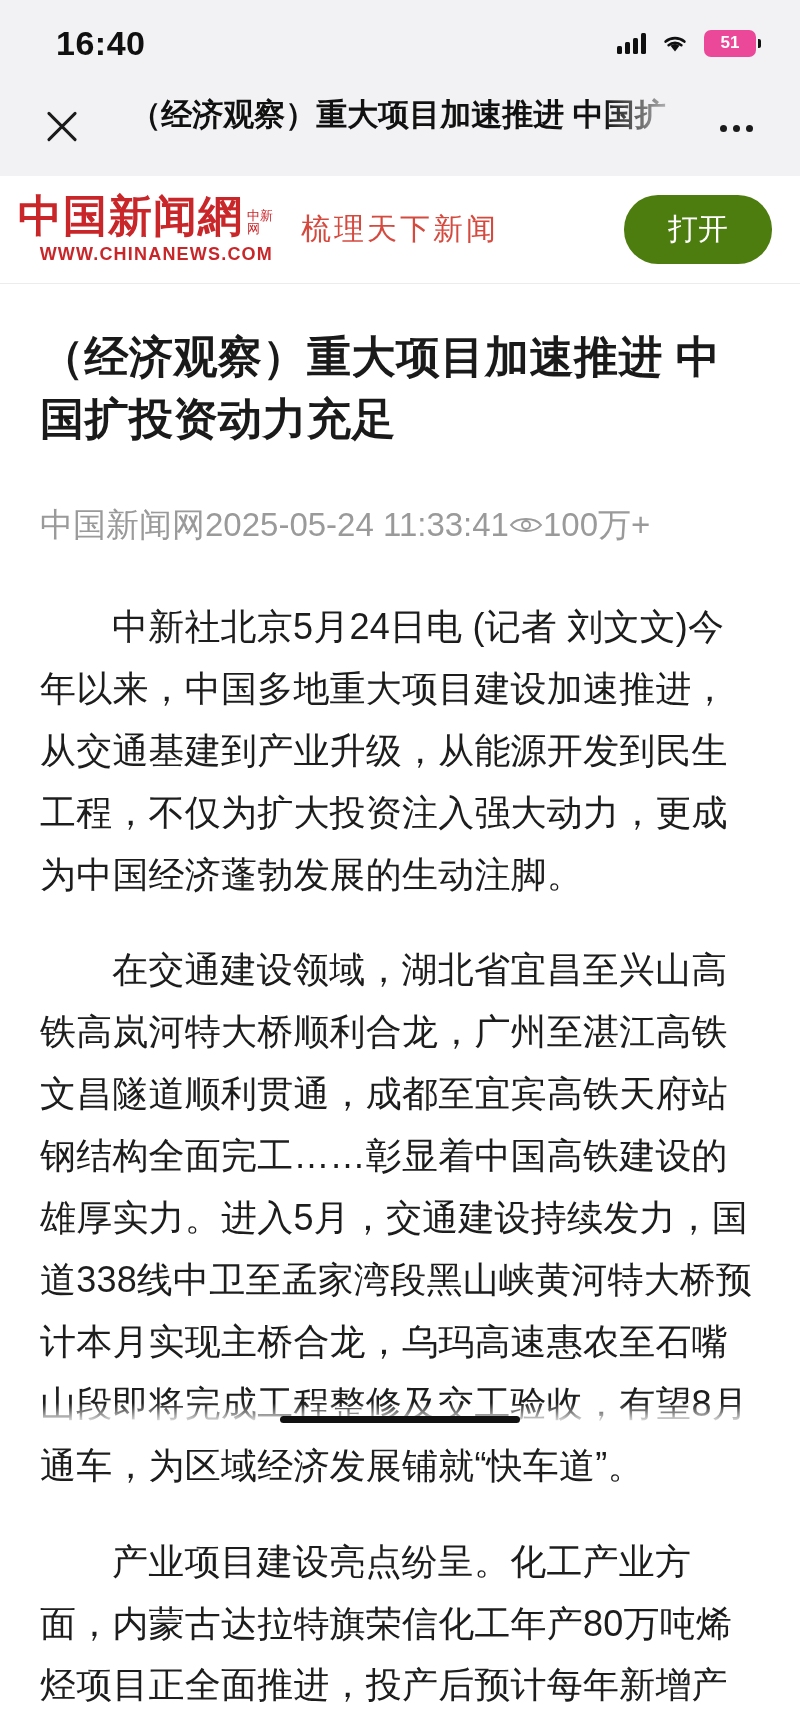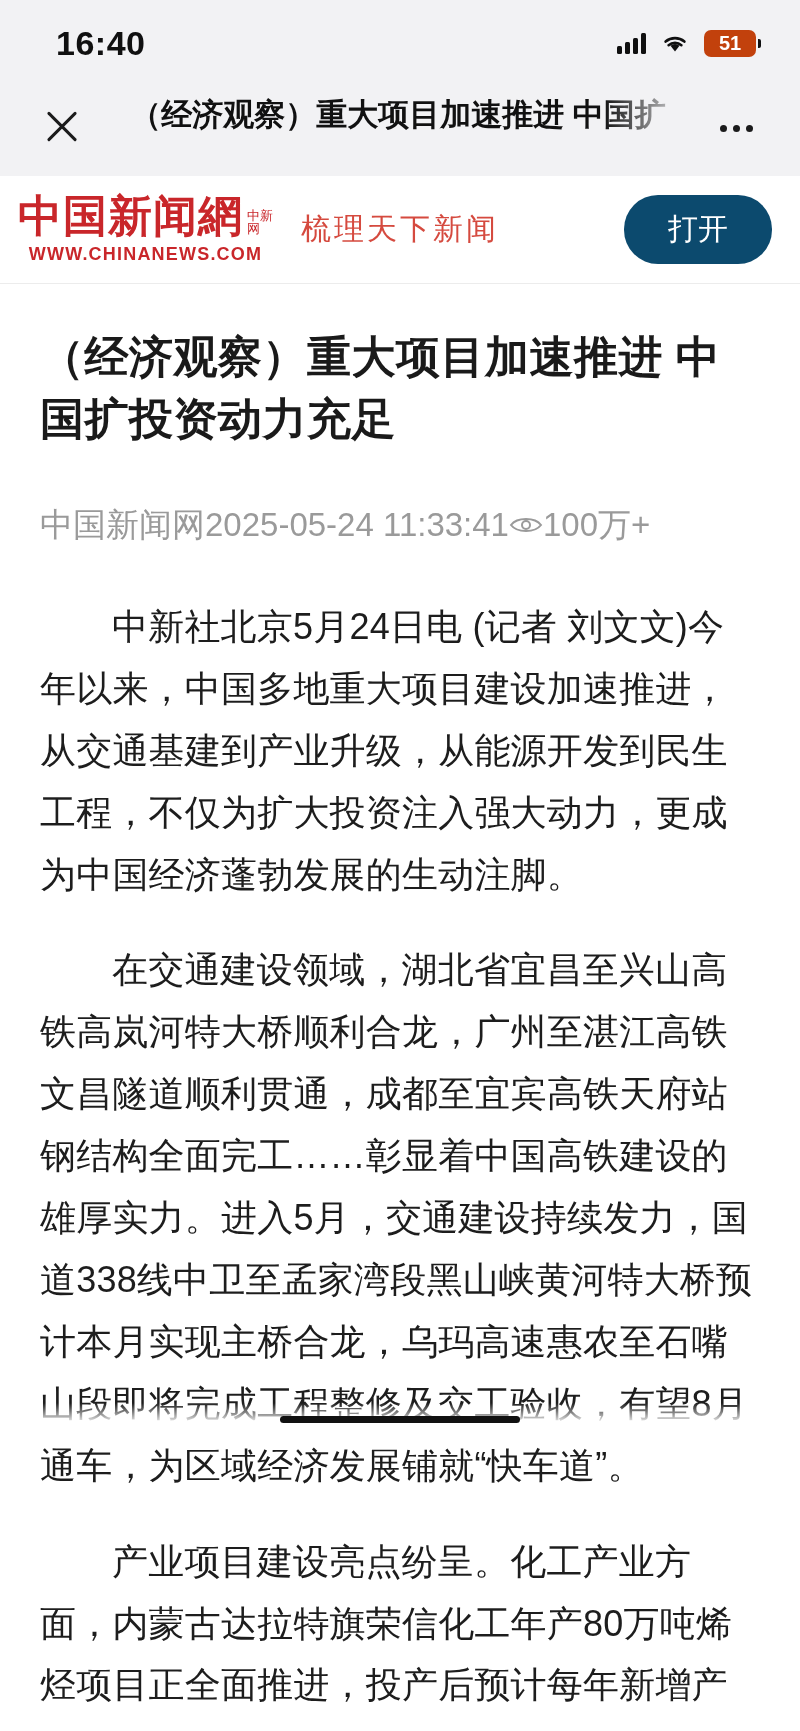--- a/index.html
+++ b/index.html
@@ -50,23 +50,23 @@
     border-radius: 1.5px;
   }
   .signal-bars i:nth-child(1) { height: 8px; }
   .signal-bars i:nth-child(2) { height: 12px; }
   .signal-bars i:nth-child(3) { height: 16px; }
   .signal-bars i:nth-child(4) { height: 21px; }
   .wifi-icon { width: 30px; height: 22px; position: relative; }
   .battery {
     width: 52px; height: 27px;
     border-radius: 7px;
-    background: #c2410c;
+    background: #ec4899;
     color: #ffffff;
-    font-size: 20px;
+    font-size: 17px;
     font-weight: 600;
     display: flex;
     align-items: center;
     justify-content: center;
     position: relative;
   }
   .battery::after {
     content: "";
     position: absolute;
     right: -5px; top: 9px;
@@ -139,21 +139,21 @@
   
   .site-header {
     height: 108px;
     background: #ffffff;
     display: flex;
     align-items: center;
     padding: 0 28px 0 18px;
     gap: 18px;
     border-bottom: 1px solid #ececec;
   }
-  .logo-block { display: flex; flex-direction: column; align-items: center; }
+  .logo-block { display: flex; flex-direction: column; align-items: flex-end; }
   .logo-row { display: flex; align-items: flex-end; gap: 4px; }
   .logo-main {
     font-family: "DejaVu Serif", serif;
     font-size: 44px;
     font-weight: 700;
     color: #c9262a;
     letter-spacing: 1px;
     line-height: 1;
   }
   .logo-sub {
@@ -173,21 +173,21 @@
   .slogan {
     font-family: "DejaVu Serif", serif;
     font-size: 30px;
     color: #d23b2f;
     letter-spacing: 3px;
     flex: 1 1 auto;
     padding-left: 10px;
     opacity: 0.92;
   }
   .open-btn {
-    background: #0c4a6e;
+    background: #4d7c0f;
     color: #ffffff;
     font-size: 30px;
     border-radius: 34px;
     padding: 14px 44px;
     white-space: nowrap;
   }
 
   
   .article {
     padding: 42px 40px 0 40px;

